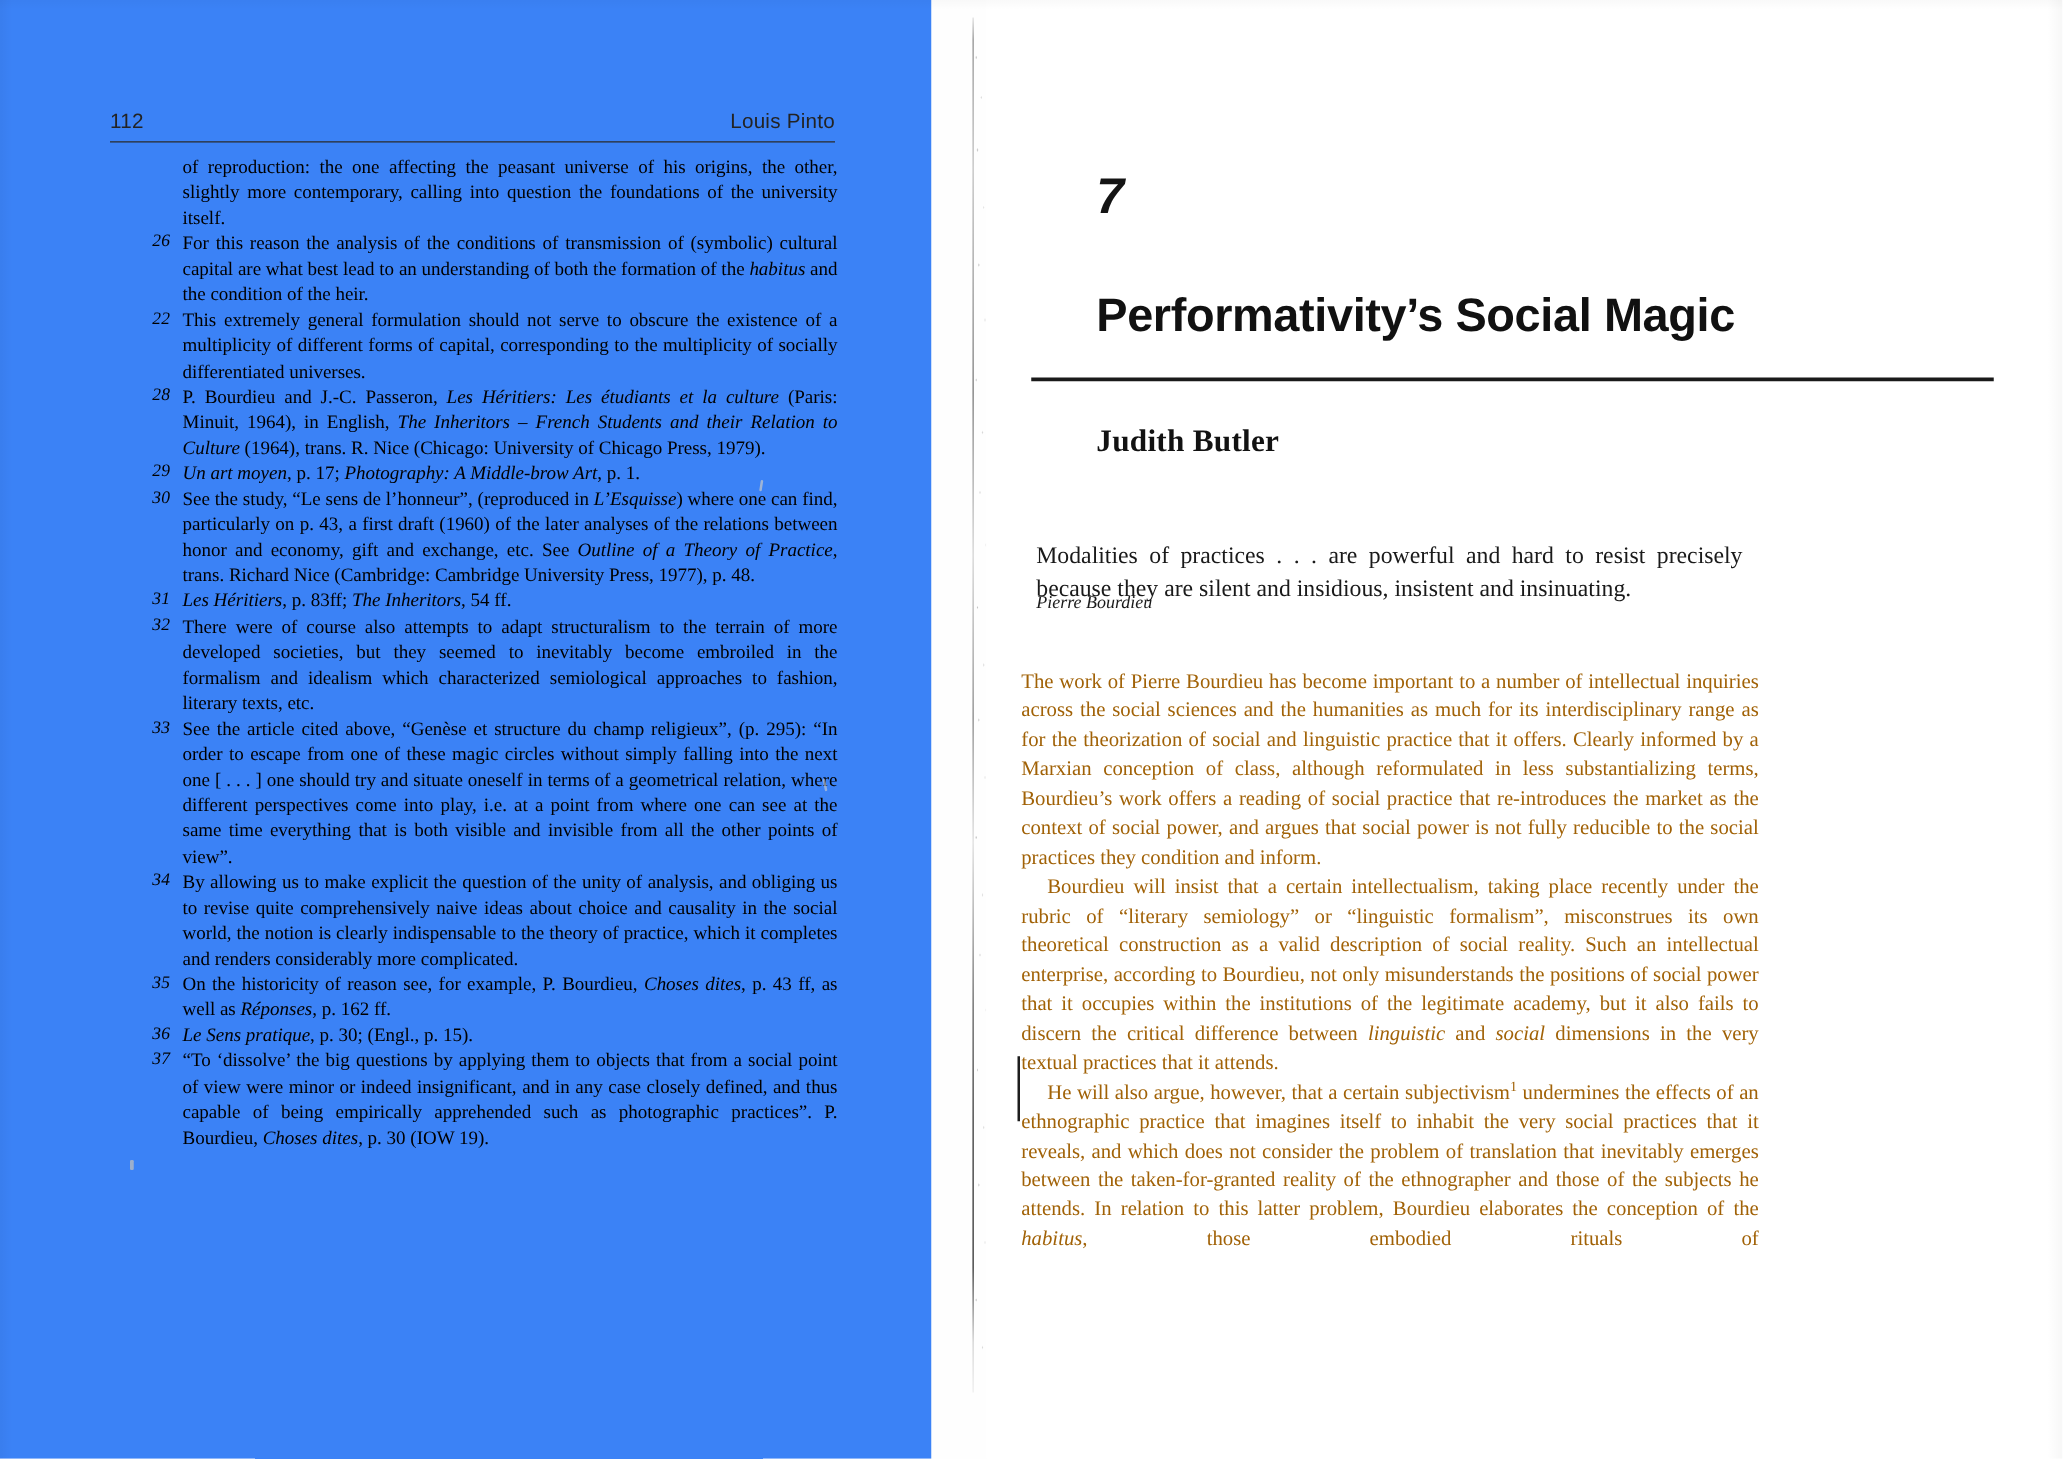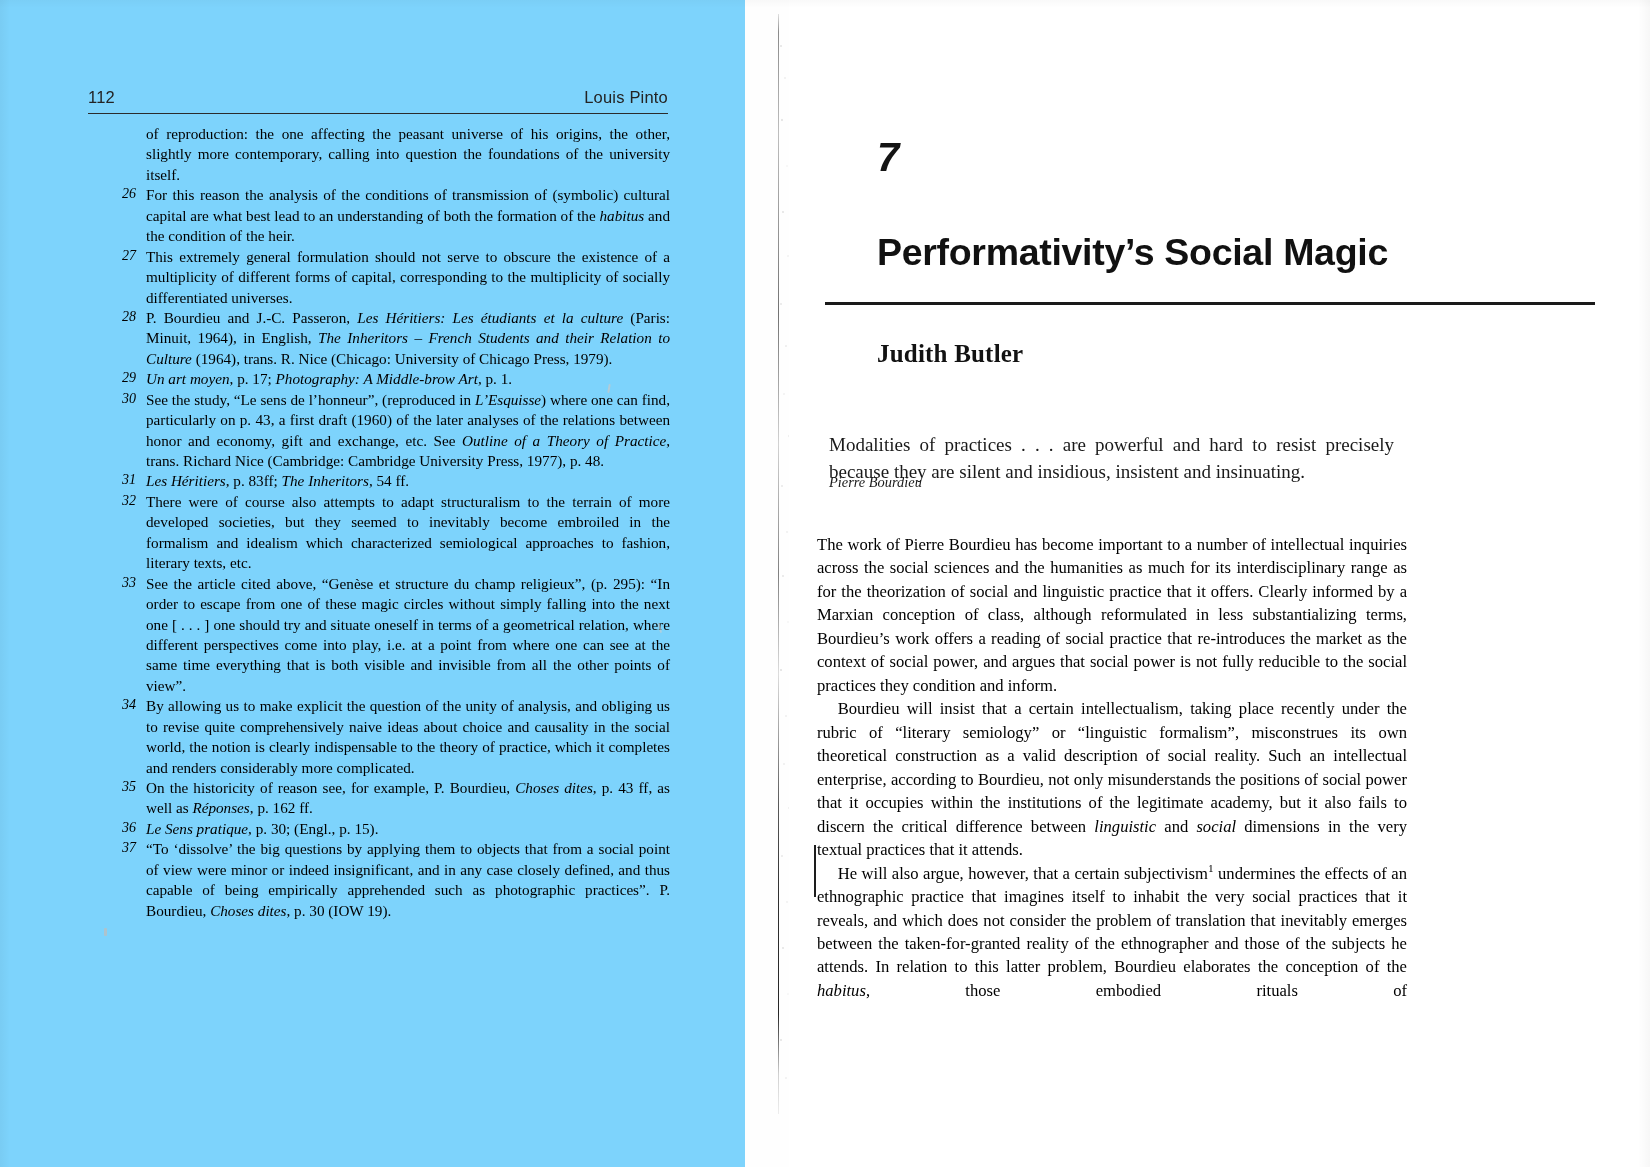--- a/index.html
+++ b/index.html
@@ -8,21 +8,21 @@
     width:1650px;height:1167px;position:relative;overflow:hidden;
     font-family:"Liberation Serif","DejaVu Serif",serif;
     color:#000;
     -webkit-font-smoothing:antialiased;
   }
   .spread{position:absolute;inset:0;background:#fefefe;}
 
   
   .page-left{
     position:absolute;left:0;top:0;width:745px;height:1167px;
-    background:#7dd3fc;
+    background:#3b82f6;
   }
   .lp-head{
     position:absolute;left:88px;top:88px;width:580px;
     font-family:"Liberation Sans","DejaVu Sans",sans-serif;
     font-size:16.5px;font-weight:400;color:#232323;
     display:flex;justify-content:space-between;align-items:baseline;
     letter-spacing:.2px;
   }
   .lp-rule{
     position:absolute;left:88px;top:113px;width:580px;height:1.4px;
@@ -146,21 +146,21 @@
     font-size:19px;line-height:1.40;text-align:justify;
     color:#1a1a1a;
   }
   .epigraph-attr{
     position:absolute;left:40px;top:474px;width:565px;
     font-style:italic;font-size:14.4px;color:#1a1a1a;
   }
   .body{
     position:absolute;left:28px;top:533px;width:590px;
     font-size:16.6px;line-height:1.415;text-align:justify;
-    color:#000000;
+    color:#a16207;
   }
   .body p{margin:0;text-indent:0;}
   .body p + p{text-indent:1.25em;}
   .body p.last{text-align-last:justify;}
   sup{font-size:.68em;vertical-align:super;line-height:0;}
 
   
   .changebar{
     position:absolute;left:814px;top:845px;width:1.6px;height:52px;
     background:#1d1d1d;
@@ -196,21 +196,21 @@
       <div class="note cont">
         <div class="note-num"></div>
         <div class="note-body">of reproduction: the one affecting the peasant universe of his origins, the other, slightly more contemporary, calling into question the foundations of the university itself.</div>
       </div>
       <div id="notes-host">
           <div class="note">
             <div class="note-num">26</div>
             <div class="note-body"><span>For this reason the analysis of the conditions of transmission of (symbolic) cultural capital are what best lead to an understanding of both the formation of the </span><i>habitus</i><span> and the condition of the heir.</span></div>
           </div>
           <div class="note">
-            <div class="note-num">27</div>
+            <div class="note-num">22</div>
             <div class="note-body"><span>This extremely general formulation should not serve to obscure the existence of a multiplicity of different forms of capital, corresponding to the multiplicity of socially differentiated universes.</span></div>
           </div>
           <div class="note">
             <div class="note-num">28</div>
             <div class="note-body"><span>P. Bourdieu and J.-C. Passeron, </span><i>Les Héritiers: Les étudiants et la culture</i><span> (Paris: Minuit, 1964), in English, </span><i>The Inheritors – French Students and their Relation to Culture</i><span> (1964), trans. R. Nice (Chicago: University of Chicago Press, 1979).</span></div>
           </div>
           <div class="note">
             <div class="note-num">29</div>
             <div class="note-body"><i>Un art moyen</i><span>, p. 17; </span><i>Photography: A Middle-brow Art</i><span>, p. 1.</span></div>
           </div>

